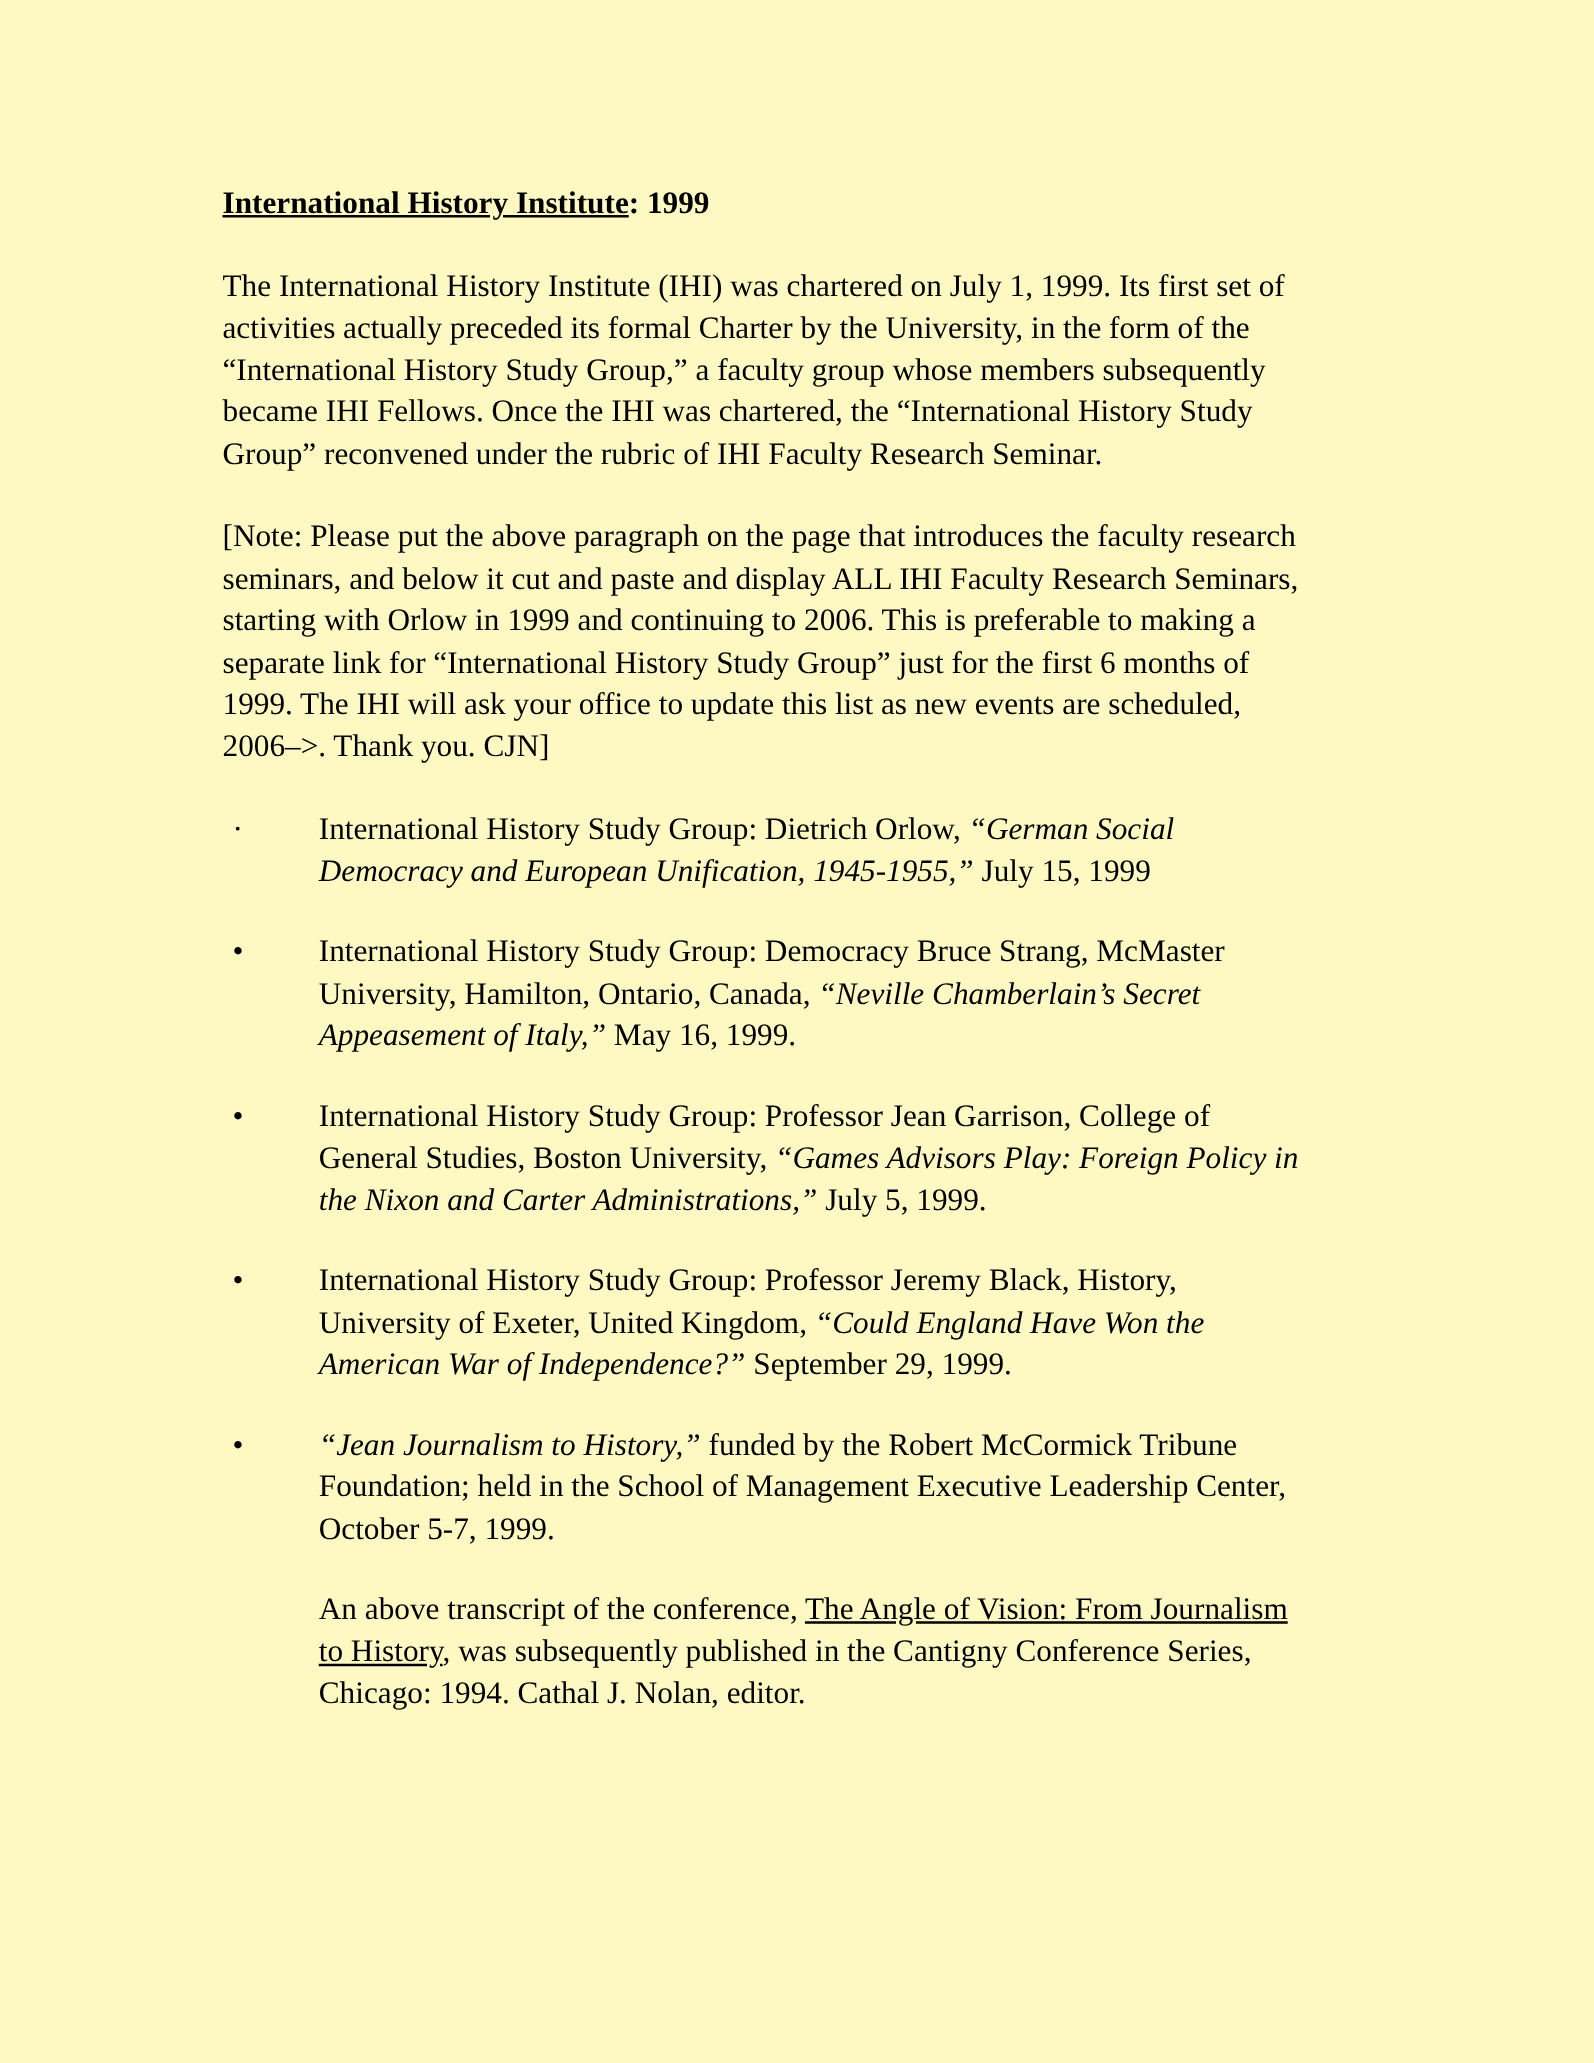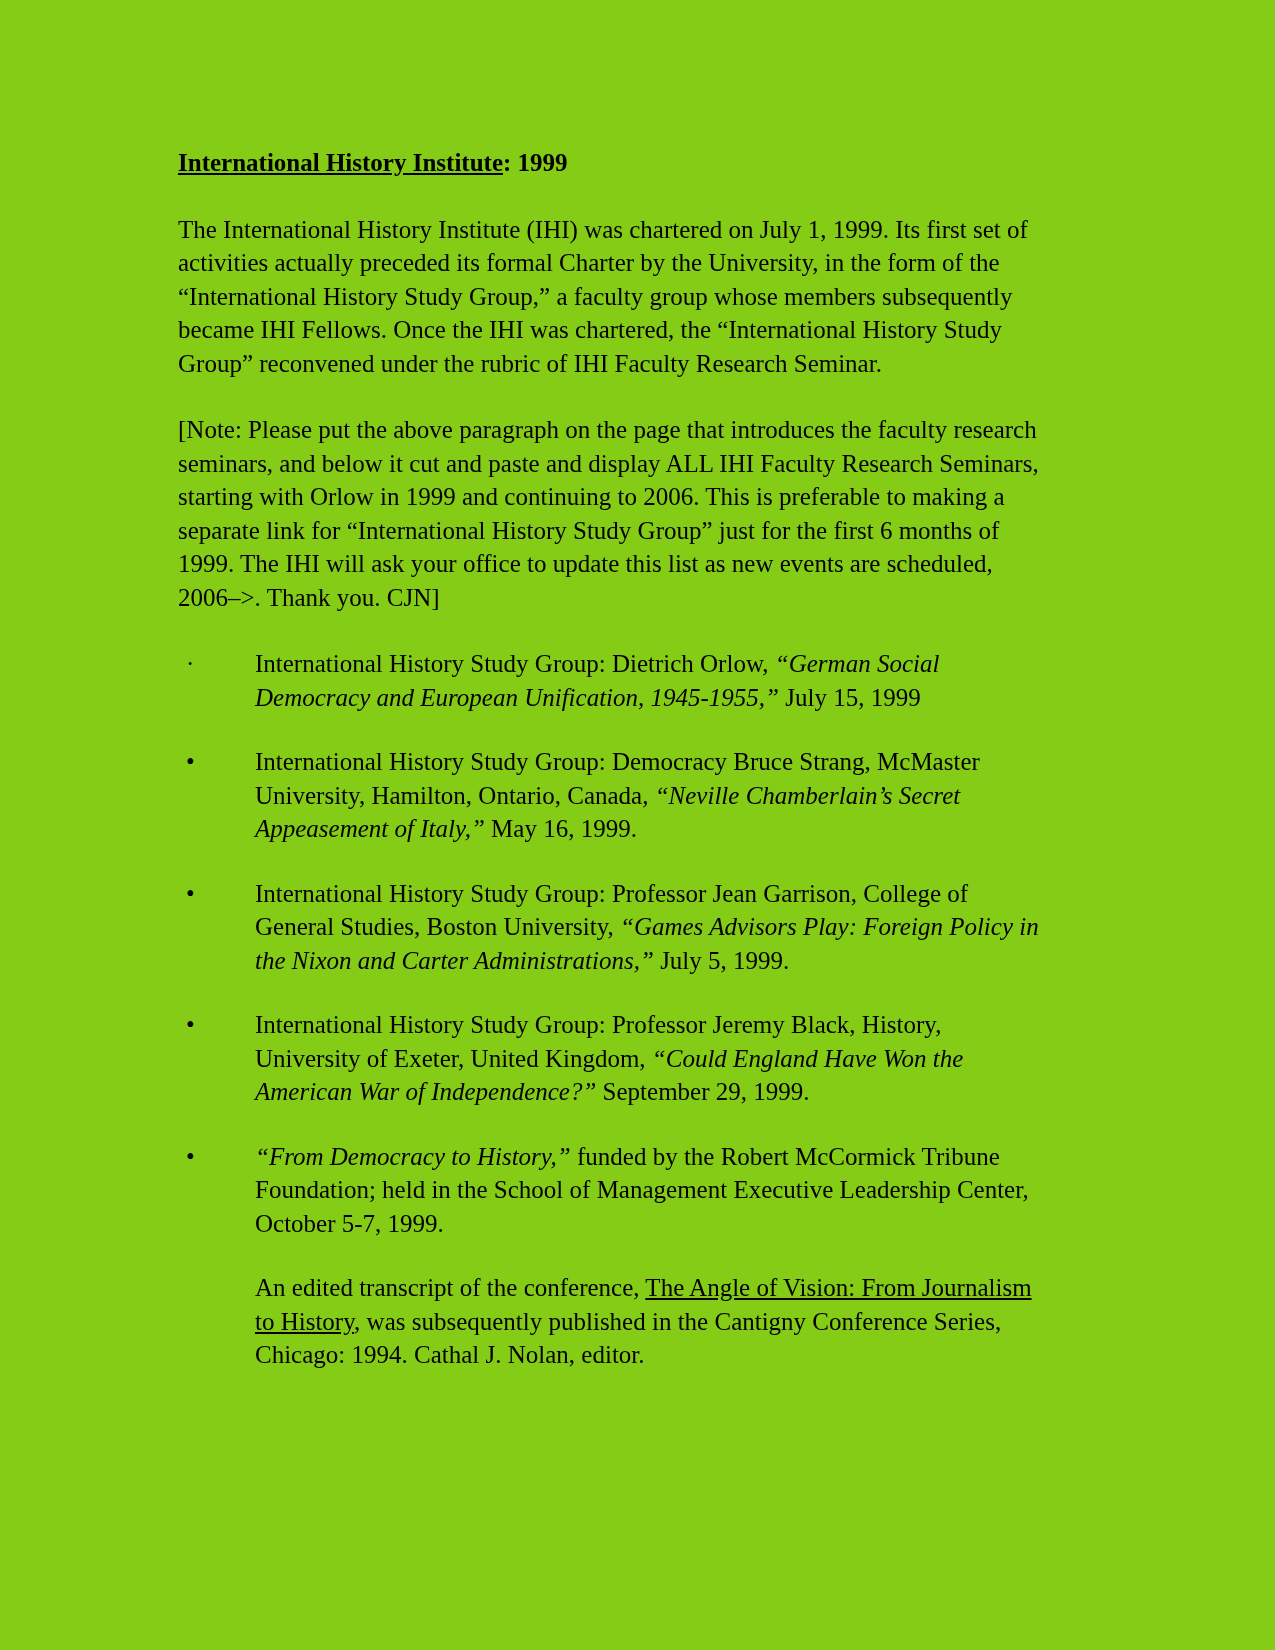--- a/index.html
+++ b/index.html
@@ -6,21 +6,21 @@
     margin: 0;
     padding: 0;
     background: #ffffff;
   }
   .page {
     position: relative;
     width: 1275px;
     height: 1650px;
     box-sizing: border-box;
     padding: 146px 228px 40px 178px;
-    background: #84cc16;
+    background: #fef9c3;
     color: #000000;
     font-family: "Liberation Serif", "DejaVu Serif", serif;
     font-size: 25px;
     line-height: 33.5px;
     overflow: hidden;
   }
   .title {
     font-size: 25px;
     font-weight: bold;
     margin: 0 0 33px 0;
@@ -61,18 +61,18 @@
 
   <ul class="seminar-list">
     <li><span class="marker">·</span><span>International History Study Group: Dietrich Orlow, </span><span class="it">“German Social Democracy and European Unification, 1945-1955,”</span><span> July 15, 1999</span></li>
 
     <li><span class="marker">•</span><span>International History Study Group: Democracy Bruce Strang, McMaster University, Hamilton, Ontario, Canada, </span><span class="it">“Neville Chamberlain’s Secret Appeasement of Italy,”</span><span> May 16, 1999.</span></li>
 
     <li><span class="marker">•</span><span>International History Study Group: Professor Jean Garrison, College of General Studies, Boston University, </span><span class="it">“Games Advisors Play: Foreign Policy in the Nixon and Carter Administrations,”</span><span> July 5, 1999.</span></li>
 
     <li><span class="marker">•</span><span>International History Study Group: Professor Jeremy Black, History, University of Exeter, United Kingdom, </span><span class="it">“Could England Have Won the American War of Independence?”</span><span> September 29, 1999.</span></li>
 
-    <li><span class="marker">•</span><span></span><span class="it">“From Democracy to History,”</span><span> funded by the Robert McCormick Tribune Foundation; held in the School of Management Executive Leadership Center, October 5-7, 1999.</span></li>
+    <li><span class="marker">•</span><span></span><span class="it">“Jean Journalism to History,”</span><span> funded by the Robert McCormick Tribune Foundation; held in the School of Management Executive Leadership Center, October 5-7, 1999.</span></li>
   </ul>
 
-  <p class="closing"><span>An edited transcript of the conference, </span><span class="u">The Angle of Vision: From Journalism to History</span><span>, was subsequently published in the Cantigny Conference Series, Chicago: 1994. Cathal J. Nolan, editor.</span></p>
+  <p class="closing"><span>An above transcript of the conference, </span><span class="u">The Angle of Vision: From Journalism to History</span><span>, was subsequently published in the Cantigny Conference Series, Chicago: 1994. Cathal J. Nolan, editor.</span></p>
 
 </div>
 
 </body></html>

